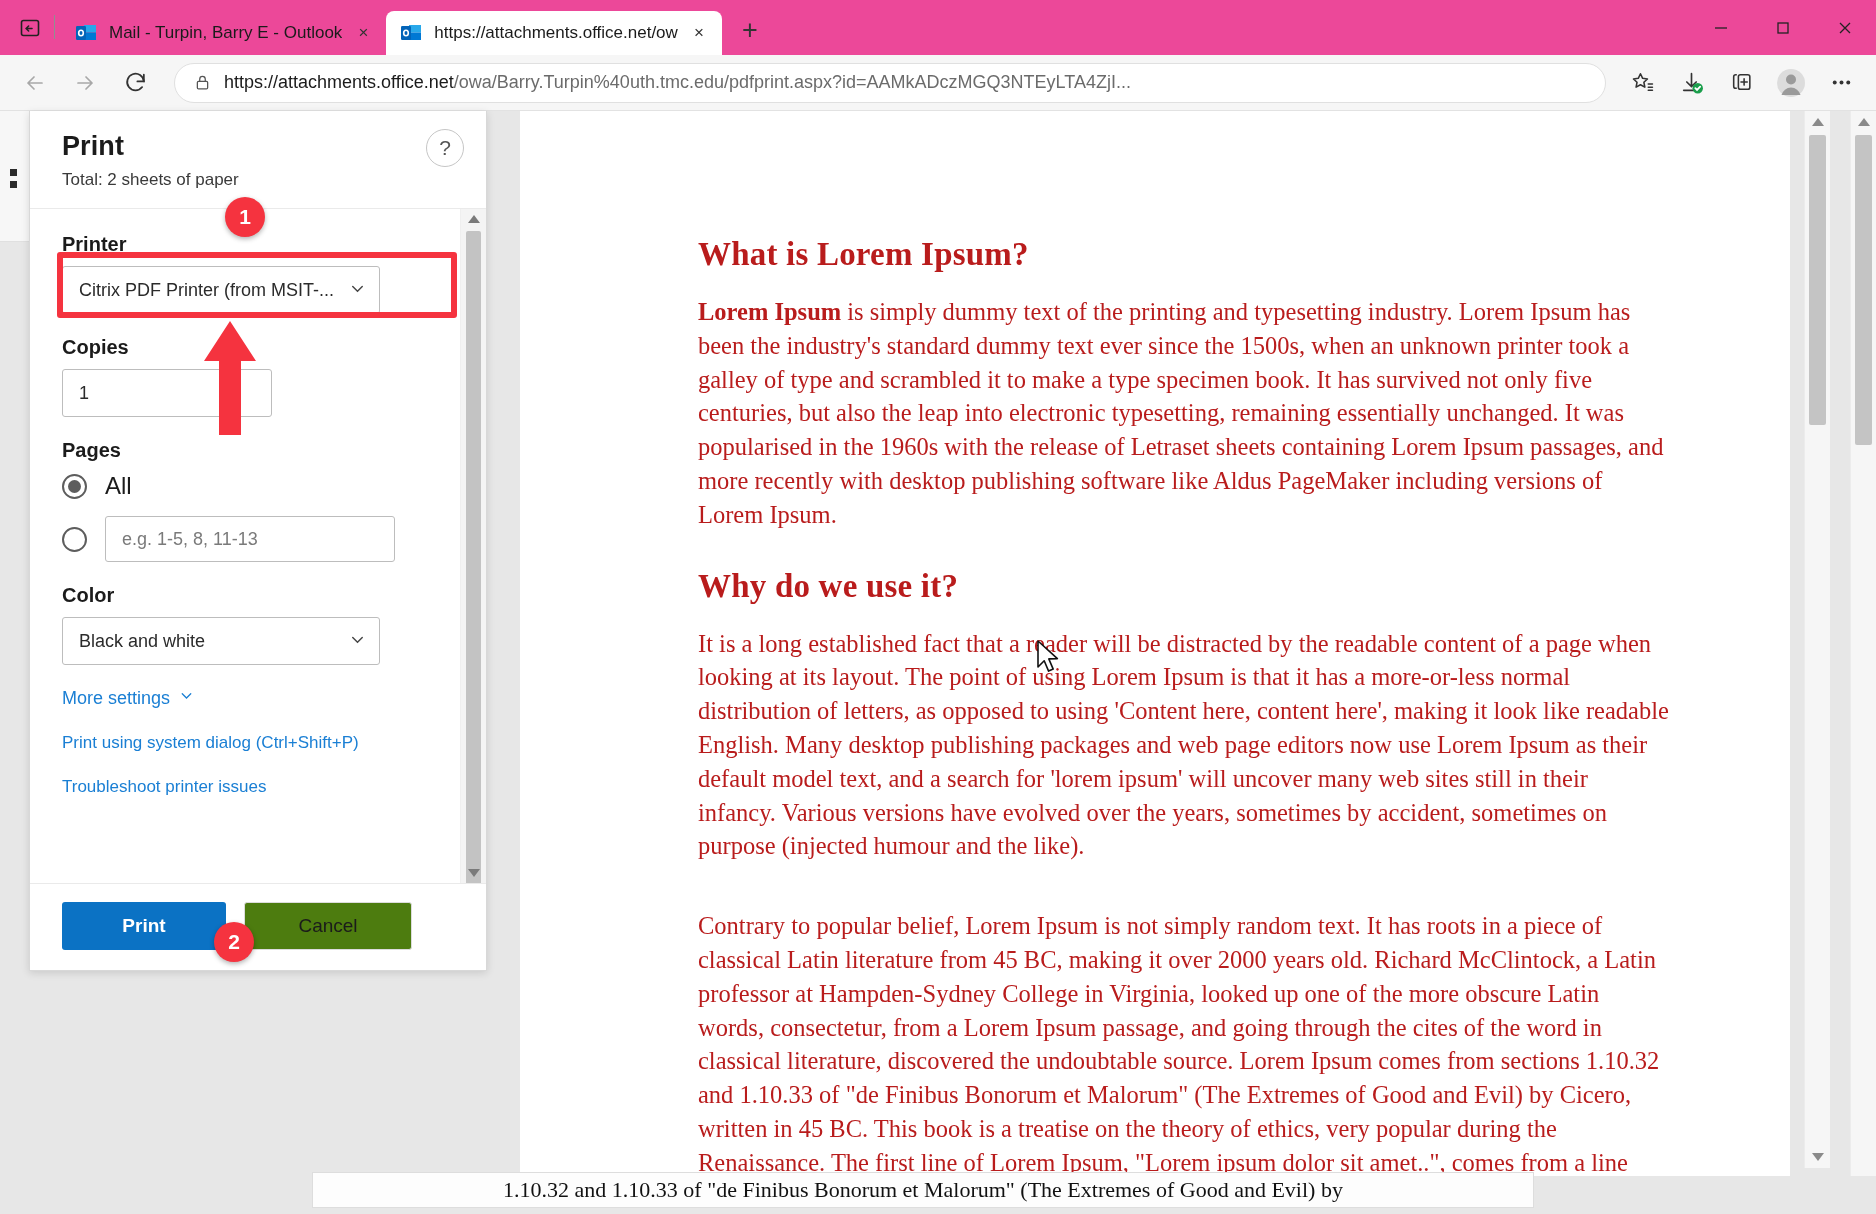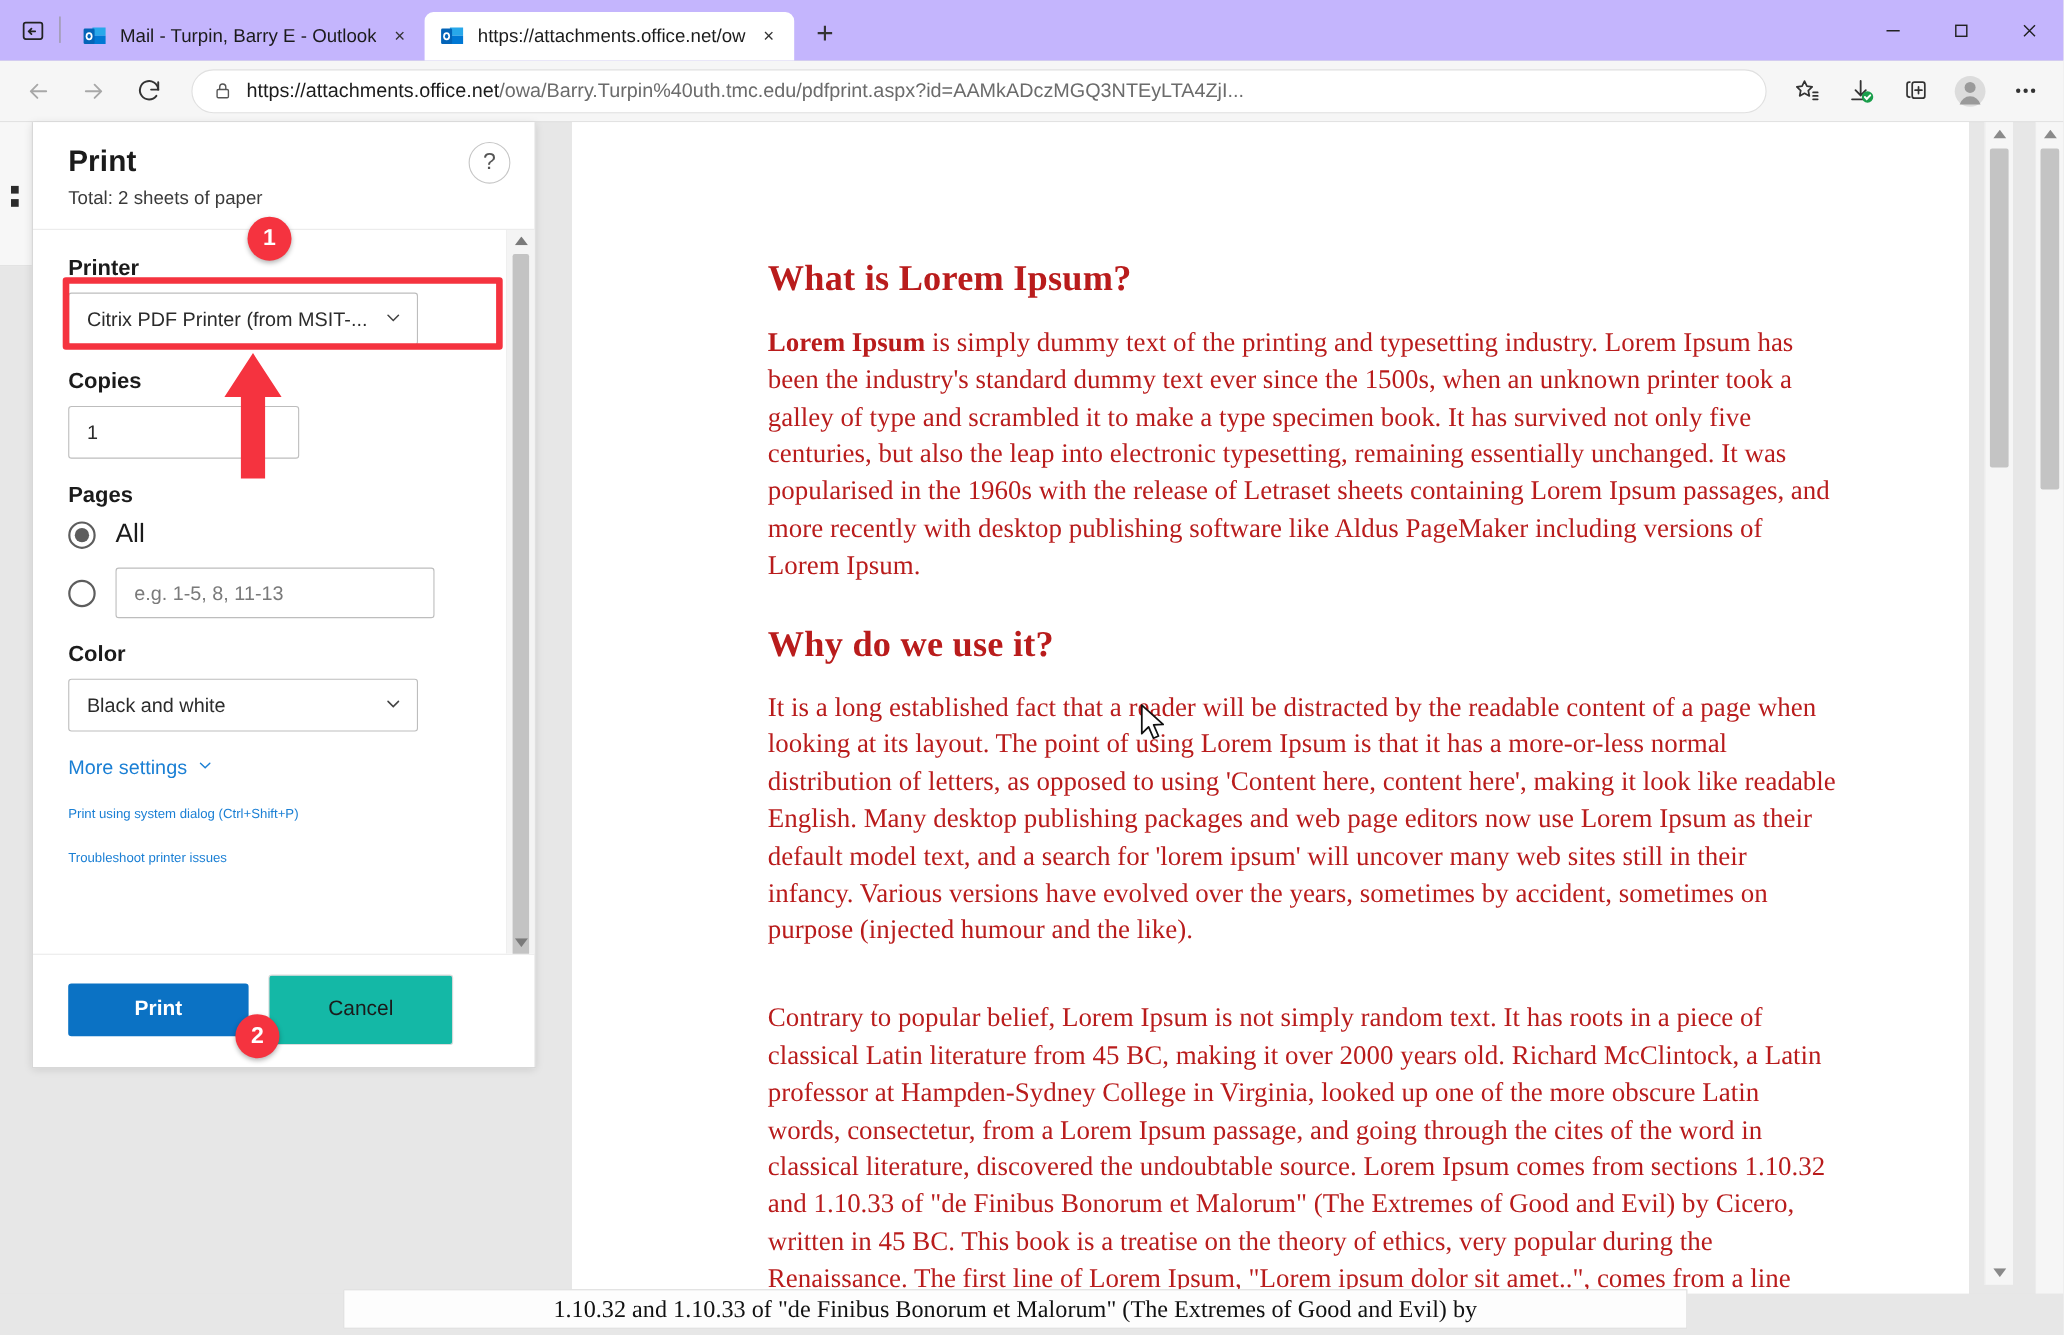--- a/index.html
+++ b/index.html
@@ -7,21 +7,21 @@
     width: 1876px; height: 1214px;
     overflow: hidden;
     font-family: "Liberation Sans", sans-serif;
     background: #ffffff;
   }
 
   
   .browser { width: 1876px; height: 1214px; position: relative; background: #cfcfcf; }
 
   .tabstrip {
-    height: 55px; background: #c4b5fd;
+    height: 55px; background: #ec4899;
     display: flex; align-items: flex-end; padding-left: 8px;
     position: relative;
   }
   .tabsearch {
     width: 44px; height: 44px; margin-bottom: 5px;
     display: flex; align-items: center; justify-content: center;
     border-radius: 4px;
   }
   .tabsep { width: 1px; height: 24px; background: #909090; margin: 0 6px 16px 2px; }
 
@@ -152,36 +152,36 @@
     content: ""; position: absolute; left: 4px; top: 4px;
     width: 13px; height: 13px; border-radius: 50%; background: #5d5d5d;
   }
   .radio-label { font-size: 24px; color: #1b1b1b; }
   .pagerange {
     height: 46px; border: 1px solid #bdbdbd; border-radius: 3px;
     background: #fff; display: flex; align-items: center;
     padding: 0 16px; width: 290px; font-size: 18px; color: #7a7a7a;
   }
 
-  .link { font-size: 12px; color: #1a7fd4; margin-top: 6px; display: inline-block; }
+  .link { font-size: 17px; color: #1a7fd4; margin-top: 6px; display: inline-block; }
   .link-row { margin-bottom: 18px; }
   .moresettings { font-size: 18px; color: #1a7fd4; display:flex; align-items:center; gap:8px; }
 
   .pp-footer {
     flex: 0 0 auto; border-top: 1px solid #eaeaea;
     padding: 18px 26px 20px 32px; display: flex; align-items: center; gap: 18px;
   }
   .btn-primary {
     width: 164px; height: 48px; background: #0b72c4; color: #fff;
     border: none; border-radius: 3px; font-size: 19px; font-weight: bold;
     display: flex; align-items: center; justify-content: center;
     font-family: "Liberation Sans", sans-serif;
   }
   .btn-secondary {
-    width: 168px; height: 64px; background: #14b8a6; color: #1b1b1b;
+    width: 168px; height: 48px; background: #4d7c0f; color: #1b1b1b;
     border: 1px solid #dcdcdc; border-radius: 3px; font-size: 19px;
     display: flex; align-items: center; justify-content: center;
     font-family: "Liberation Sans", sans-serif;
   }
 
   
   .ann-badge {
     position: absolute; width: 40px; height: 40px; border-radius: 50%;
     background: #f5333f; color: #fff; font-size: 21px; font-weight: bold;
     display: flex; align-items: center; justify-content: center;

